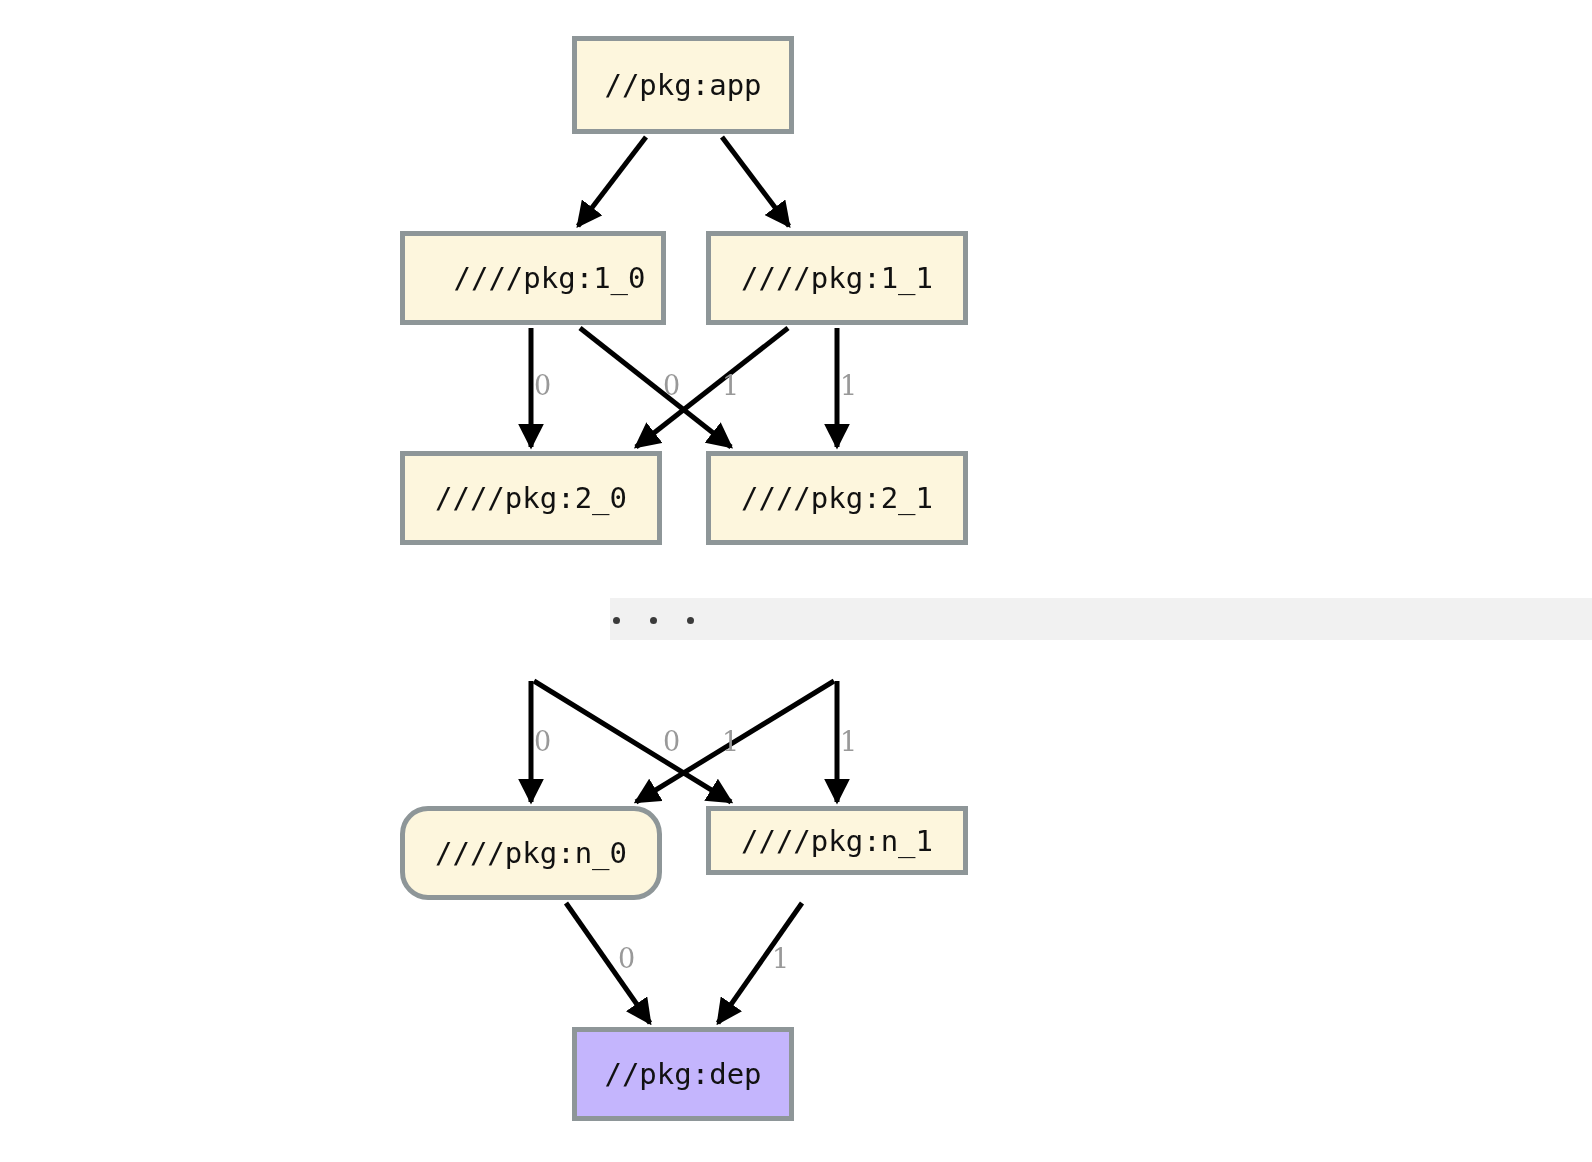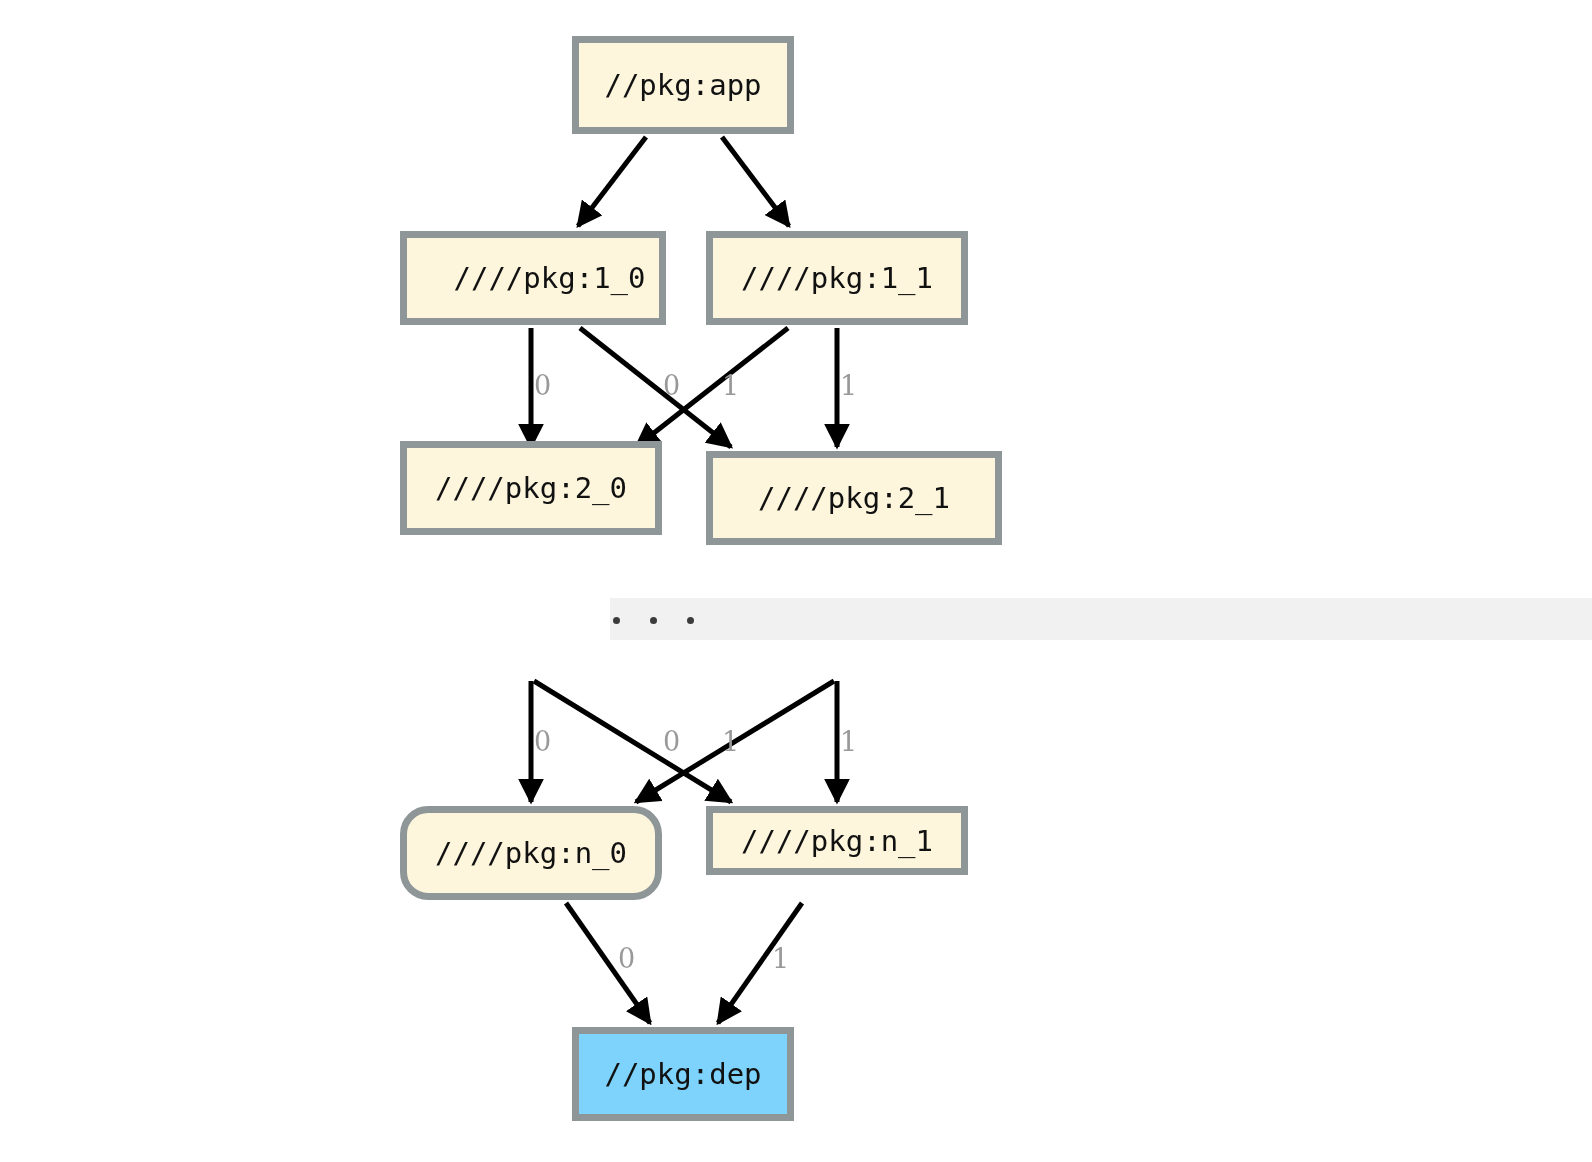--- a/index.html
+++ b/index.html
@@ -18,21 +18,21 @@
     position: absolute;
     left: 0;
     top: 0;
     width: 1592px;
     height: 1162px;
   }
   .graph-node {
     position: absolute;
     box-sizing: border-box;
     background: #fdf6dd;
-    border: 7px solid #b91c1c;
+    border: 5px solid #b91c1c;
     display: flex;
     align-items: center;
     justify-content: center;
     font-family: "DejaVu Sans Mono", monospace;
     font-size: 29px;
     color: #111111;
     letter-spacing: 0px;
     white-space: nowrap;
     z-index: 3;
   }
@@ -110,33 +110,33 @@
 <div id="nodes-layer">
     <div class="graph-node" style="left: 572px; top: 36px; width: 222px; height: 98px; background: rgb(253, 246, 221); border-color: rgb(142, 150, 152);">
       <span>//pkg:app</span>
     </div>
     <div class="graph-node" style="left: 400px; top: 231px; width: 266px; height: 94px; background: rgb(253, 246, 221); border-color: rgb(142, 150, 152); padding-left: 33px;">
       <span>////pkg:1_0</span>
     </div>
     <div class="graph-node" style="left: 706px; top: 231px; width: 262px; height: 94px; background: rgb(253, 246, 221); border-color: rgb(142, 150, 152);">
       <span>////pkg:1_1</span>
     </div>
-    <div class="graph-node" style="left: 400px; top: 441px; width: 262px; height: 94px; background: rgb(253, 246, 221); border-color: rgb(142, 150, 152);">
+    <div class="graph-node" style="left: 400px; top: 451px; width: 262px; height: 94px; background: rgb(253, 246, 221); border-color: rgb(142, 150, 152);">
       <span>////pkg:2_0</span>
     </div>
-    <div class="graph-node" style="left: 706px; top: 451px; width: 296px; height: 94px; background: rgb(253, 246, 221); border-color: rgb(142, 150, 152);">
+    <div class="graph-node" style="left: 706px; top: 451px; width: 262px; height: 94px; background: rgb(253, 246, 221); border-color: rgb(142, 150, 152);">
       <span>////pkg:2_1</span>
     </div>
     <div class="graph-node" style="left: 400px; top: 806px; width: 262px; height: 94px; background: rgb(253, 246, 221); border-color: rgb(142, 150, 152); border-radius: 28px;">
       <span>////pkg:n_0</span>
     </div>
     <div class="graph-node" style="left: 706px; top: 806px; width: 262px; height: 69px; background: rgb(253, 246, 221); border-color: rgb(142, 150, 152);">
       <span>////pkg:n_1</span>
     </div>
-    <div class="graph-node" style="left: 572px; top: 1027px; width: 222px; height: 94px; background: #7dd3fc; border-color: rgb(142, 150, 152);">
+    <div class="graph-node" style="left: 572px; top: 1027px; width: 222px; height: 94px; background: #c4b5fd; border-color: rgb(142, 150, 152);">
       <span>//pkg:dep</span>
     </div>
   </div>
 <div id="labels-layer">
     <div class="edge-label" style="left: 534px; top: 372px; color: rgb(153, 153, 153);">0</div>
     <div class="edge-label" style="left: 663px; top: 372px; color: rgb(153, 153, 153);">0</div>
     <div class="edge-label" style="left: 722px; top: 372px; color: rgb(153, 153, 153);">1</div>
     <div class="edge-label" style="left: 840px; top: 372px; color: rgb(153, 153, 153);">1</div>
     <div class="edge-label" style="left: 534px; top: 728px; color: rgb(153, 153, 153);">0</div>
     <div class="edge-label" style="left: 663px; top: 728px; color: rgb(153, 153, 153);">0</div>

